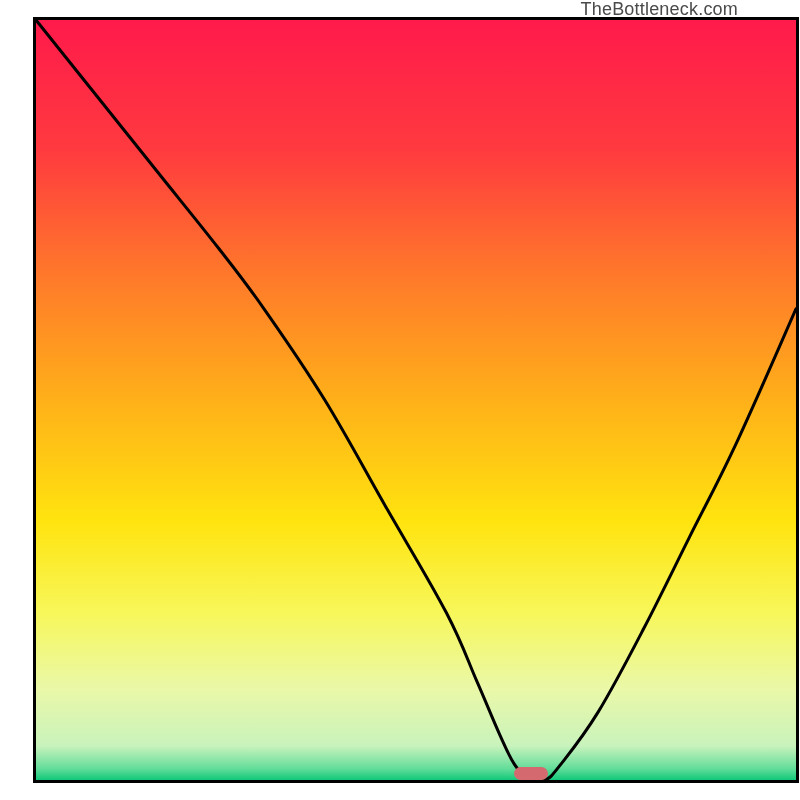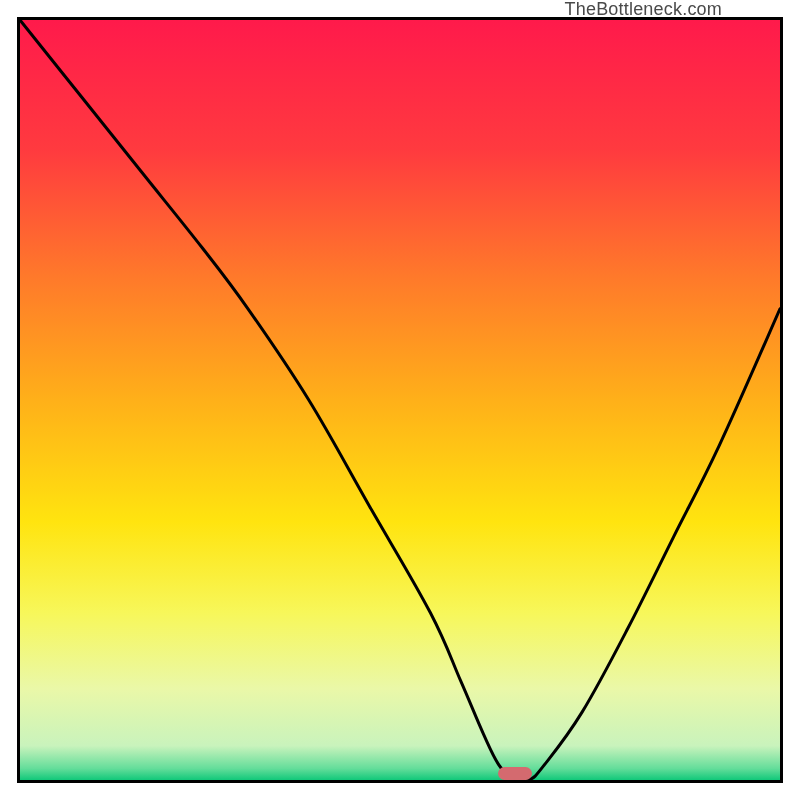--- a/index.html
+++ b/index.html
@@ -7,20 +7,21 @@
     padding: 0;
     width: 800px;
     height: 800px;
     background: #ffffff;
     font-family: Arial, Helvetica, sans-serif;
   }
   .chart-wrap {
     position: relative;
     width: 736px;
     height: 800px;
+    margin-left: 16px;
   }
   .plot-area {
     position: absolute;
     left: 17px;
     top: 17px;
     width: 766px;
     height: 766px;
     border: 3px solid #000;
     box-sizing: border-box;
     overflow: hidden;

